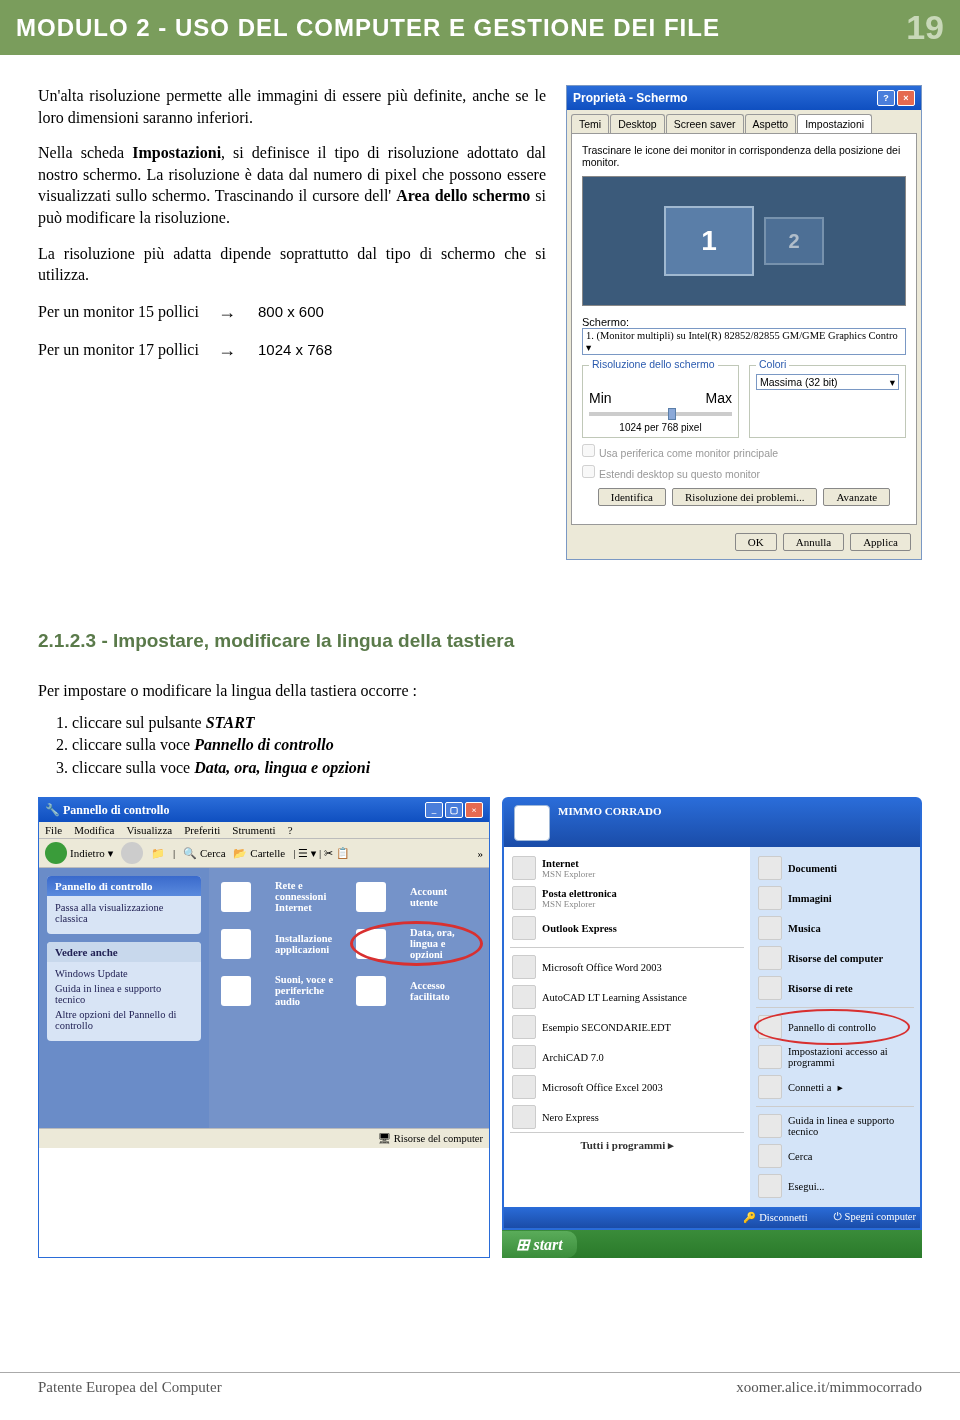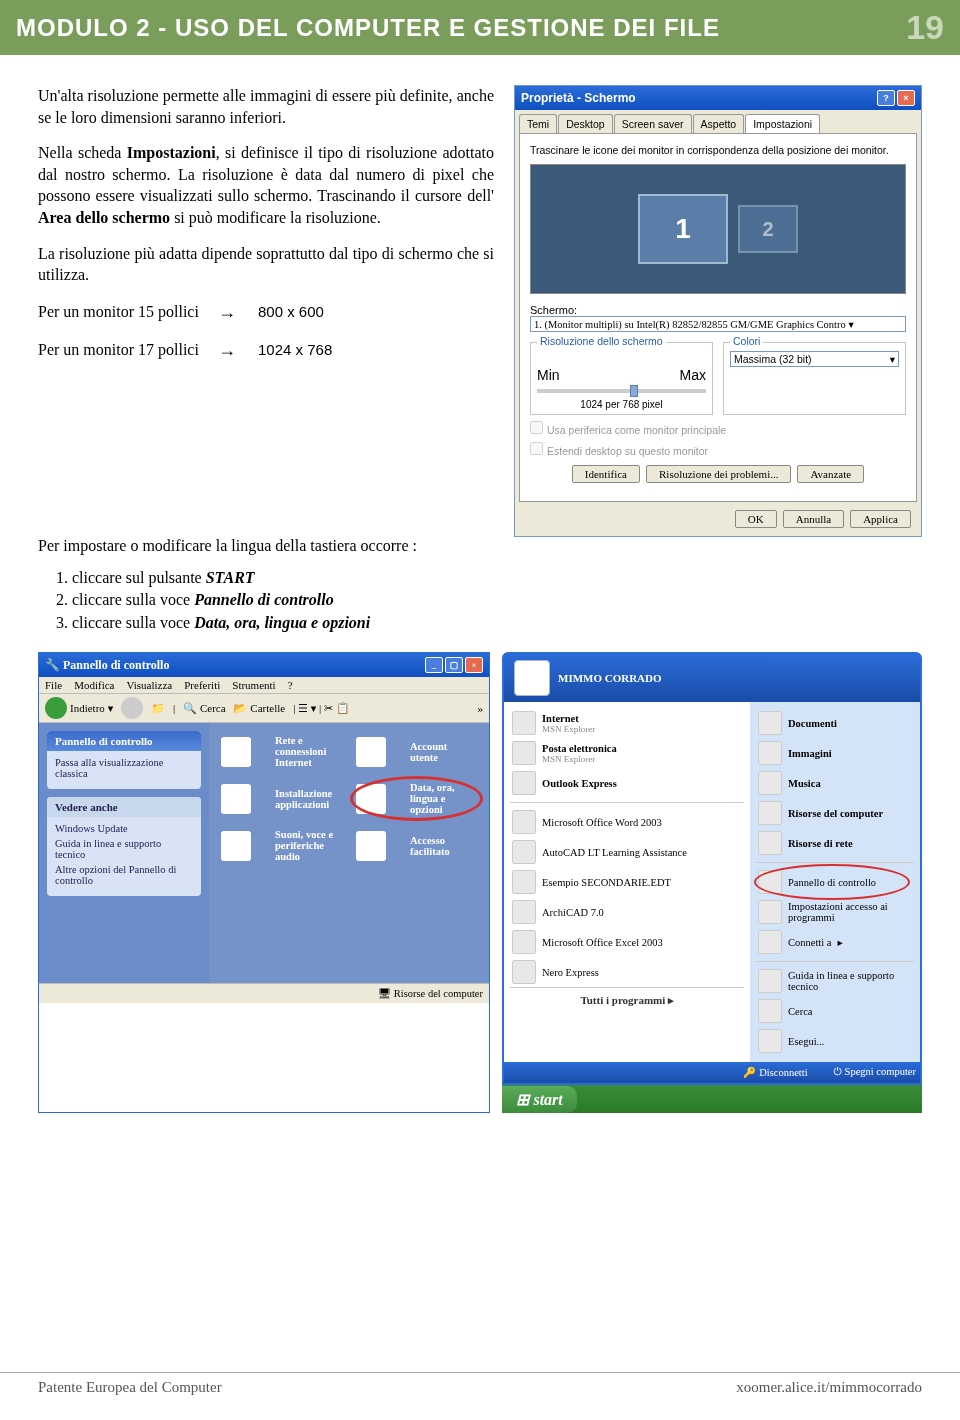--- a/index.html
+++ b/index.html
@@ -9,21 +9,21 @@
 .header-bar .page-num{font-size:34px;color:#c8d8b8}
 .content{padding:30px 38px 0 38px}
 .two-col{display:flex;gap:20px}
 .left-col{flex:1;font-size:16px;line-height:1.35}
 .left-col p{margin-bottom:14px;text-align:justify}
 .res-table{margin-top:6px}
 .res-row{display:flex;align-items:center;margin-bottom:14px;font-size:16px}
 .res-row .label{width:180px}
 .res-row .arrow{width:40px;font-family:Arial;font-size:18px}
 .res-row .val{font-family:Arial,sans-serif;font-size:15px}
-.right-col{width:408px}
+.right-col{width:356px}
 .dlg{border:1px solid #7a98c4;background:#ece9d8;font-family:Tahoma,Arial,sans-serif;font-size:11px}
 .dlg-title{background:linear-gradient(to bottom,#2a6cd8,#0f4fc0);color:#fff;padding:4px 6px;display:flex;justify-content:space-between;align-items:center;font-weight:bold;font-size:12px}
 .win-btns{display:flex;gap:2px}
 .win-btn{width:18px;height:16px;border:1px solid #fff;border-radius:2px;font-size:9px;display:flex;align-items:center;justify-content:center;color:#fff}
 .win-btn.help{background:#4a7edb}
 .win-btn.close{background:#e56a50}
 .tabs{display:flex;padding:4px 4px 0 4px;gap:1px;background:#ece9d8}
 .tab{padding:3px 7px;border:1px solid #999;border-bottom:none;background:#ece9d8;border-radius:3px 3px 0 0;font-size:10.5px}
 .tab.active{background:#fff;font-weight:normal;position:relative;z-index:2}
 .tab-body{background:#fff;border:1px solid #999;margin:0 4px;padding:10px}
@@ -63,21 +63,21 @@
 .side-hdr{background:linear-gradient(to bottom,#3a6acc,#5a8add);color:#fff;padding:4px 8px;font-weight:bold;border-radius:4px 4px 0 0;font-size:11px}
 .side-body{padding:6px 8px;color:#225}
 .side-body div{margin-bottom:4px;font-size:10.5px}
 .cp-main{flex:1;background:#7593c9;padding:12px;display:grid;grid-template-columns:1fr 1fr;gap:14px;color:#fff;align-content:start}
 .cp-item{display:flex;gap:24px;align-items:center;font-size:10.5px;font-weight:bold}
 .cp-ic{width:30px;height:30px;background:#fff;border-radius:3px;flex-shrink:0}
 .cp-item.circled{position:relative}
 .cp-item.circled::after{content:"";position:absolute;left:-6px;top:-6px;right:-6px;bottom:-6px;border:3px solid #d83030;border-radius:50%}
 .cp-foot{background:#ece9d8;padding:3px 6px;font-size:10.5px;font-family:Tahoma;text-align:right;border-top:1px solid #bbb}
 .start-menu{width:420px;border:2px solid #2a6cd8;border-radius:6px 6px 0 0;font-family:Tahoma;font-size:11px}
-.sm-hdr{background:linear-gradient(to bottom,#2a6cd8,#1a4ca8);color:#fff;padding:6px 10px;font-weight:bold;display:flex;align-items:center;gap:8px}
+.sm-hdr{background:linear-gradient(to bottom,#2a6cd8,#1a4ca8);color:#fff;padding:6px 10px;font-weight:bold;display:flex;align-items:flex-start;gap:8px}
 .sm-hdr .av{width:36px;height:36px;background:#fff;border-radius:4px;border:1px solid #a0b8d8}
 .sm-body{display:flex;background:#fff;min-height:310px}
 .sm-left{flex:1;padding:6px}
 .sm-right{width:170px;background:#d4e4f8;padding:6px}
 .sm-item{display:flex;align-items:center;gap:6px;padding:3px 2px;font-size:10.5px}
 .sm-item.bold{font-weight:bold}
 .sm-item .ic{width:24px;height:24px;background:#e8e8e8;border:1px solid #ccc;border-radius:2px;flex-shrink:0}
 .sm-sep{height:1px;background:#ccc;margin:4px 0}
 .sm-item.circled-blue{position:relative}
 .sm-item.circled-blue::after{content:"";position:absolute;left:-2px;top:-3px;right:4px;bottom:-3px;border:2px solid #d83030;border-radius:50%/50%}
@@ -173,20 +173,21 @@
         </div>
         <div class="btn-row">
           <button class="dlg-btn">OK</button>
           <button class="dlg-btn">Annulla</button>
           <button class="dlg-btn">Applica</button>
         </div>
       </div>
     </div>
   </div>
 
+  <div class="section-title">2.1.2.3 - Impostare, modificare la lingua della tastiera</div>
 
   <p class="para2">Per impostare o modificare la lingua della tastiera occorre :</p>
   <ol class="ol">
     <li><span>cliccare sul pulsante </span><b><i>START</i></b></li>
     <li><span>cliccare sulla voce </span><b><i>Pannello di controllo</i></b></li>
     <li><span>cliccare sulla voce </span><b><i>Data, ora, lingua e opzioni</i></b></li>
   </ol>
 
   <div class="lower-area">
 

